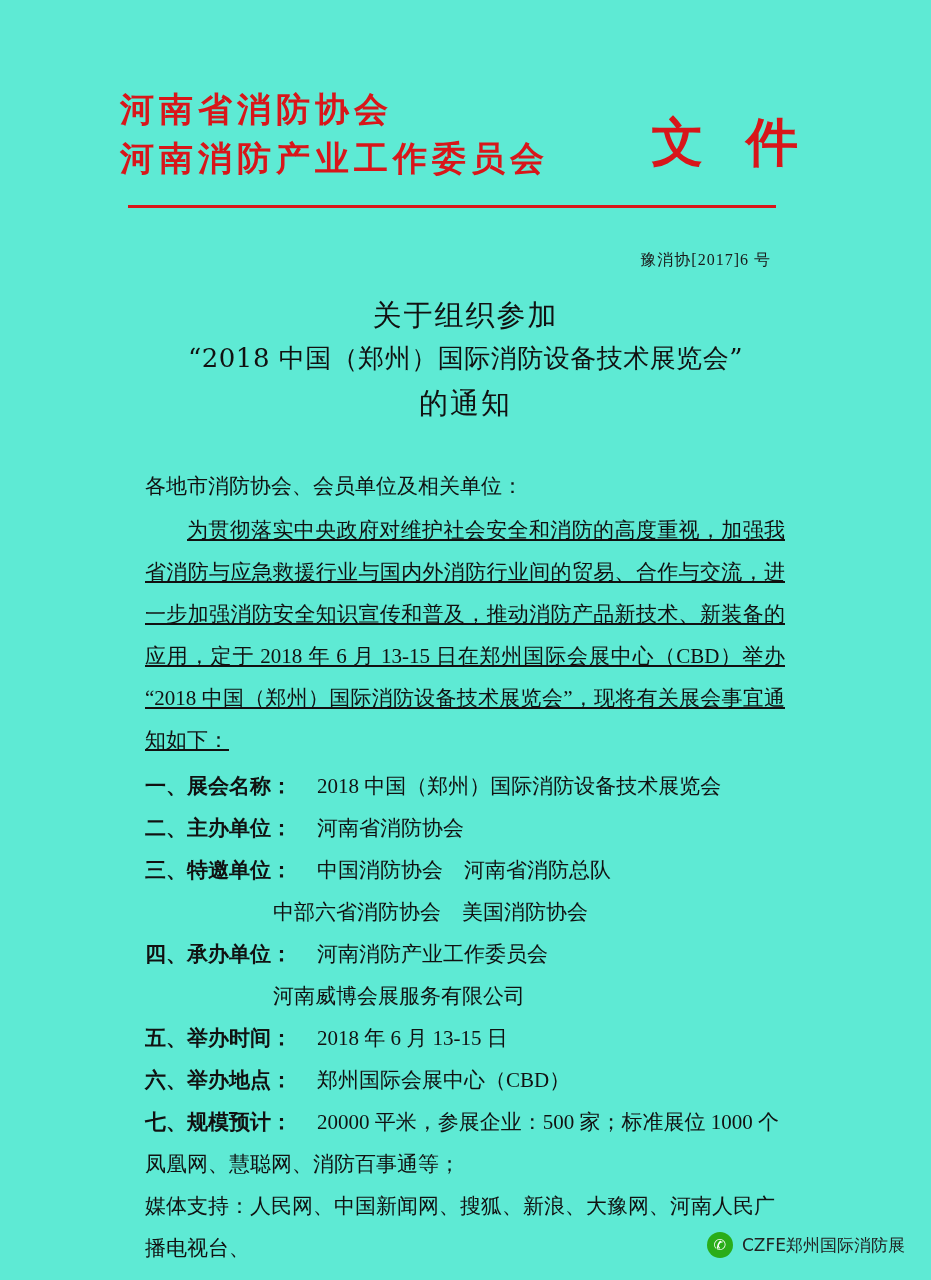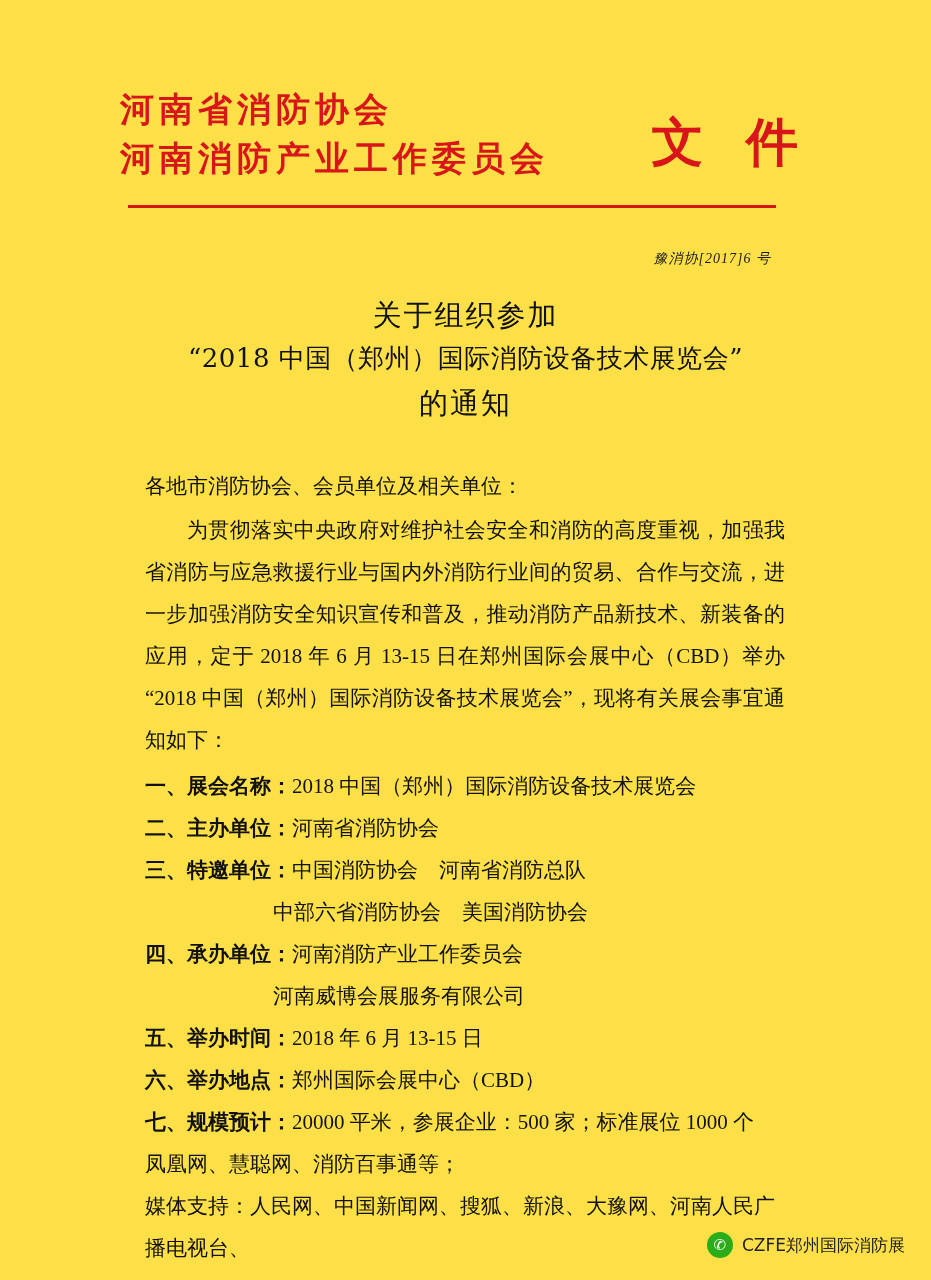--- a/index.html
+++ b/index.html
@@ -12,21 +12,21 @@
     height: 1280px;
     position: relative;
     font-family: "Liberation Serif", "DejaVu Serif", serif;
     color: #1a1a1a;
     overflow: hidden;
   }
 
   .page {
     position: absolute;
     inset: 0;
-    background: #fde047;
+    background: #5eead4;
     padding-left: 32px;
   }
 
   
   .masthead {
     position: absolute;
     left: 120px;
     top: 88px;
     width: 700px;
     display: flex;
@@ -64,24 +64,23 @@
     width: 648px;
     height: 3px;
     background: #d8161a;
   }
 
   
   .doc-number {
     position: absolute;
     right: 160px;
     top: 250px;
-    font-size: 14px;
+    font-size: 16px;
     letter-spacing: 1px;
     white-space: nowrap;
-    font-style: italic;
   }
 
   
   .title-block {
     position: absolute;
     left: 0;
     right: 0;
     top: 292px;
     text-align: center;
   }
@@ -109,30 +108,32 @@
     line-height: 2.0;
     color: #111;
   }
   .salutation {
     margin-bottom: 2px;
   }
   .para {
     text-indent: 2em;
     text-align: justify;
     text-justify: inter-ideograph;
+    text-decoration: underline;
   }
 
   
   .items {
     margin-top: 4px;
   }
   .item {
     display: flex;
     align-items: flex-end;
     line-height: 2.0;
+    gap: 25px;
   }
   .item-label {
     font-weight: 700;
     white-space: nowrap;
     flex: 0 0 auto;
   }
   .item-value {
     flex: 1 1 auto;
   }
   .item-subvalue {

